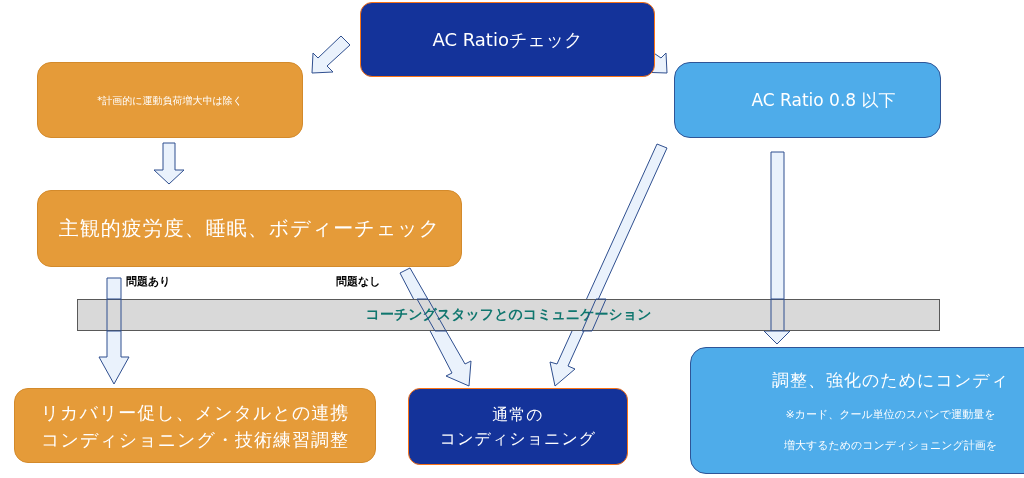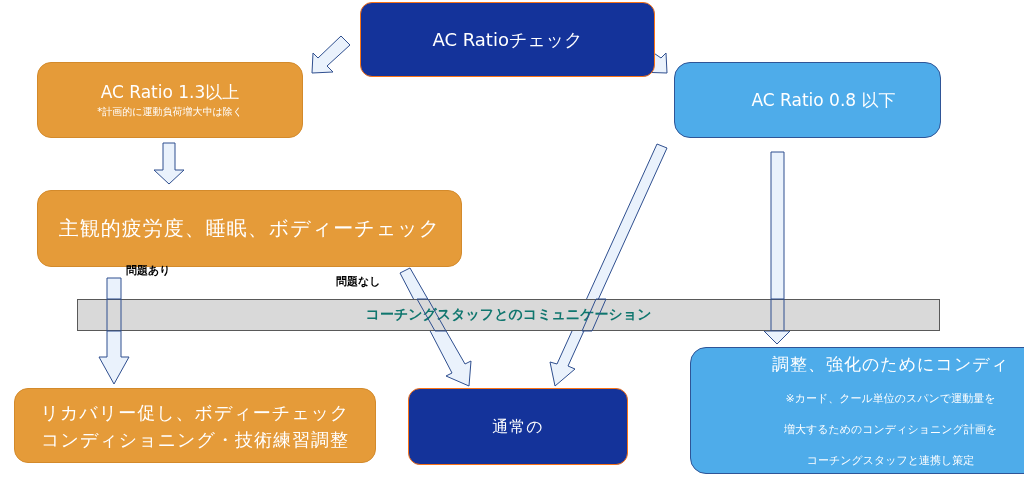--- a/index.html
+++ b/index.html
@@ -22,21 +22,21 @@
     #box-high .note { font-size: 10px; line-height: 14px; margin-top: 2px; }
     #box-low { left: 674px; top: 62px; width: 267px; height: 76px; font-size: 17px; }
     #box-check { left: 37px; top: 190px; width: 425px; height: 77px; font-size: 20px; letter-spacing: 1px; }
     #bar {
       position: absolute; left: 77px; top: 299px; width: 863px; height: 32px; box-sizing: border-box;
       background: #d9d9d9; border: 1.5px solid #595959;
       display: flex; align-items: center; justify-content: center;
       font-size: 14px; font-weight: bold; color: #0f766e; z-index: 1;
     }
     .label { position: absolute; font-size: 11px; font-weight: bold; color: #000; }
-    #label-yes { left: 126px; top: 263px; }
+    #label-yes { left: 126px; top: 274px; }
     #label-no { left: 336px; top: 274px; }
     #box-recovery { left: 14px; top: 388px; width: 362px; height: 75px; font-size: 18px; line-height: 27px; letter-spacing: 1px; }
     #box-normal { left: 408px; top: 388px; width: 220px; height: 77px; font-size: 16px; line-height: 24px; letter-spacing: 1px; }
     #box-increase { left: 690px; top: 347px; width: 369px; height: 127px; }
     #box-increase .main { font-size: 17px; line-height: 24px; letter-spacing: 1px; }
     #box-increase .note { font-size: 11px; line-height: 16px; margin-top: 15px; }
     svg#arrows { position: absolute; left: 0; top: 0; width: 1024px; height: 478px; }
     svg#arrows.back { z-index: 0; }
     svg#arrows-front { position: absolute; left: 0; top: 0; width: 1024px; height: 478px; z-index: 2; pointer-events: none; }
     .arrow { fill: #eaf2fc; stroke: #2f4f8f; stroke-width: 1; stroke-linejoin: miter; }
@@ -59,21 +59,20 @@
   <polygon class="arrow" points="657,144 667,148 568,366 575,369 555,386 550,362 557,364"></polygon>
 
   <polygon class="arrow" points="771,152 784,152 784,331 790,331 777,344 764,331 771,331"></polygon>
 </svg>
 
 <div class="box dark-blue" id="box-top">
   <span>AC Ratioチェック</span>
 </div>
 
 <div class="box orange" id="box-high">
-  <span class="main">AC Ratio 1.3以上</span>
   <span class="note">*計画的に運動負荷増大中は除く</span>
 </div>
 
 <div class="box light-blue" id="box-low">
   <span>AC Ratio 0.8 以下</span>
 </div>
 
 <div class="box orange" id="box-check">
   <span>主観的疲労度、睡眠、ボディーチェック</span>
 </div>
@@ -86,26 +85,26 @@
 </div>
 
 <svg id="arrows-front" viewBox="0 0 1024 478">
   <polygon class="arrow" points="596,299 606,299 592,331 582,331" style="fill:none;stroke:#2f4f8f;stroke-width:1"></polygon>
   <polygon points="107,299 121,299 121,331 107,331" style="fill:none;stroke:#2f4f8f;stroke-width:1"></polygon>
   <polygon points="417,299 428,299 446,331 435,331" style="fill:none;stroke:#2f4f8f;stroke-width:1"></polygon>
   <polygon points="771,299 784,299 784,331 771,331" style="fill:none;stroke:#2f4f8f;stroke-width:1"></polygon>
 </svg>
 
 <div class="box orange" id="box-recovery">
-  <span>リカバリー促し、ボディーチェック</span>
+  <span>リカバリー促し、メンタルとの連携</span>
   <span>コンディショニング・技術練習調整</span>
 </div>
 
 <div class="box dark-blue" id="box-normal">
   <span>通常の</span>
+  <span>コンディショニング</span>
 </div>
 
 <div class="box light-blue" id="box-increase">
   <span class="main">調整、強化のためにコンディ</span>
   <span class="note">※カード、クール単位のスパンで運動量を</span>
   <span class="note">増大するためのコンディショニング計画を</span>
-  <span class="note">コーチングスタッフと連携し策定</span>
 </div>
 
 </body></html>

